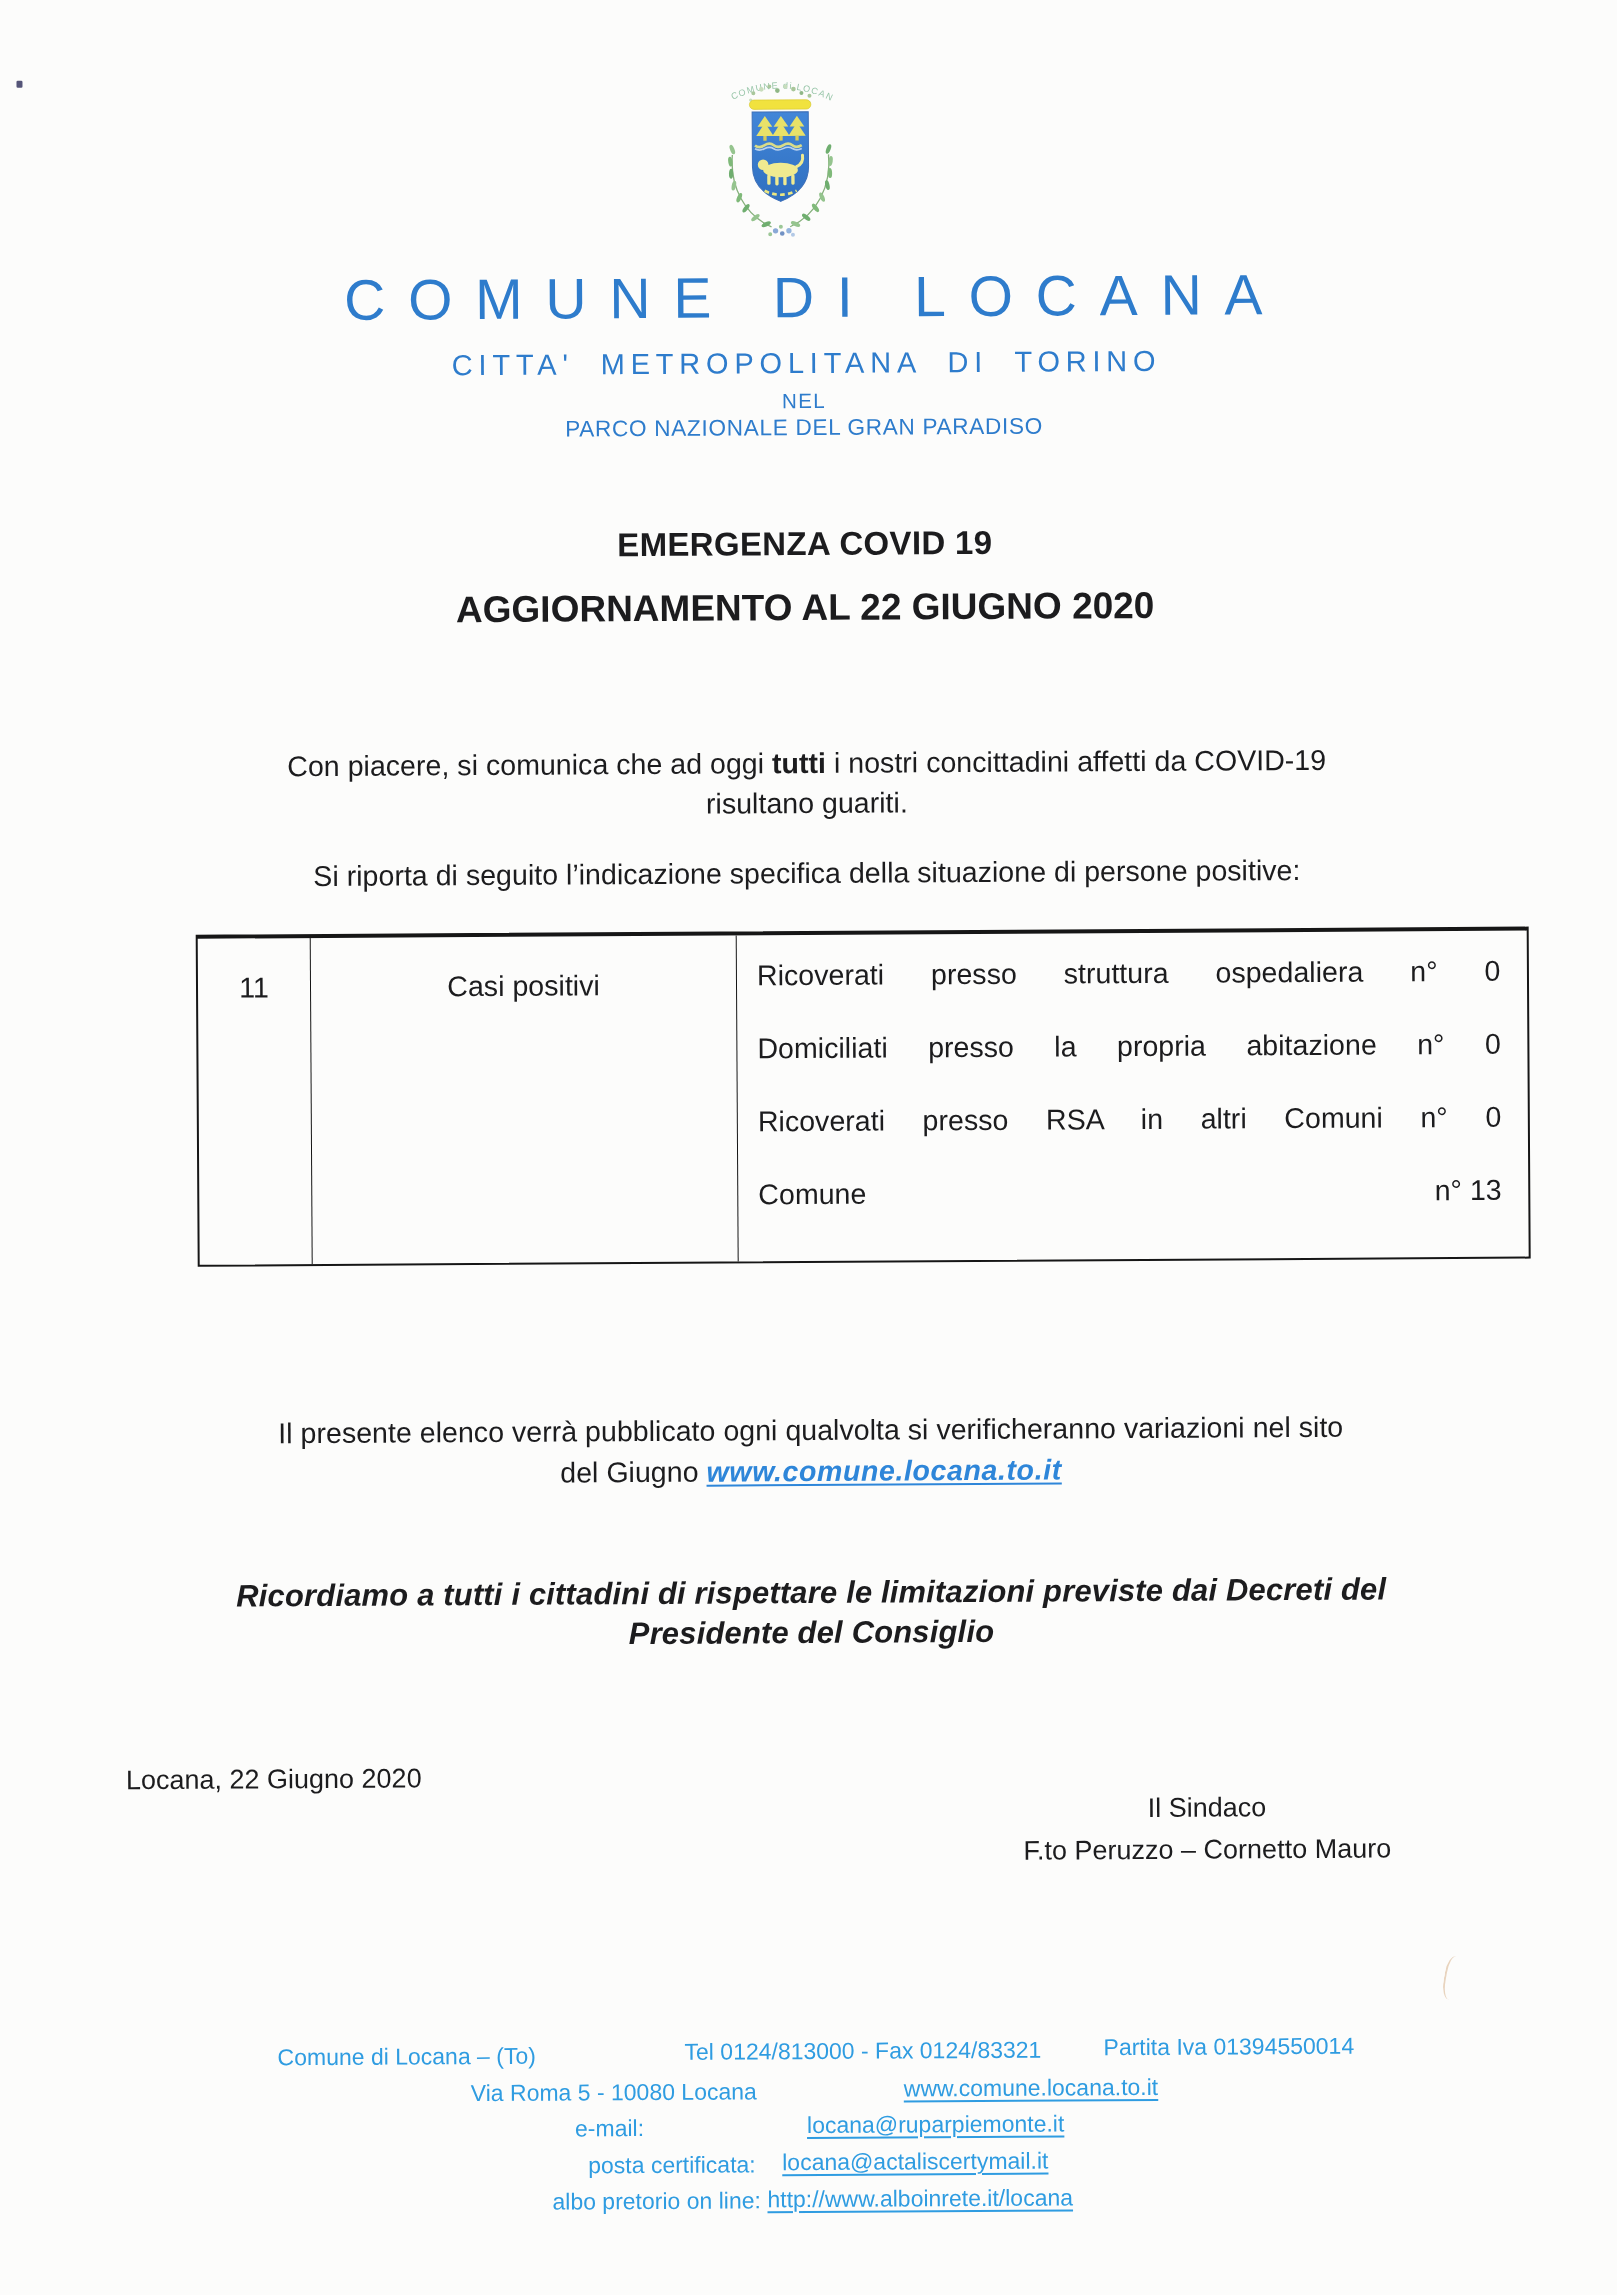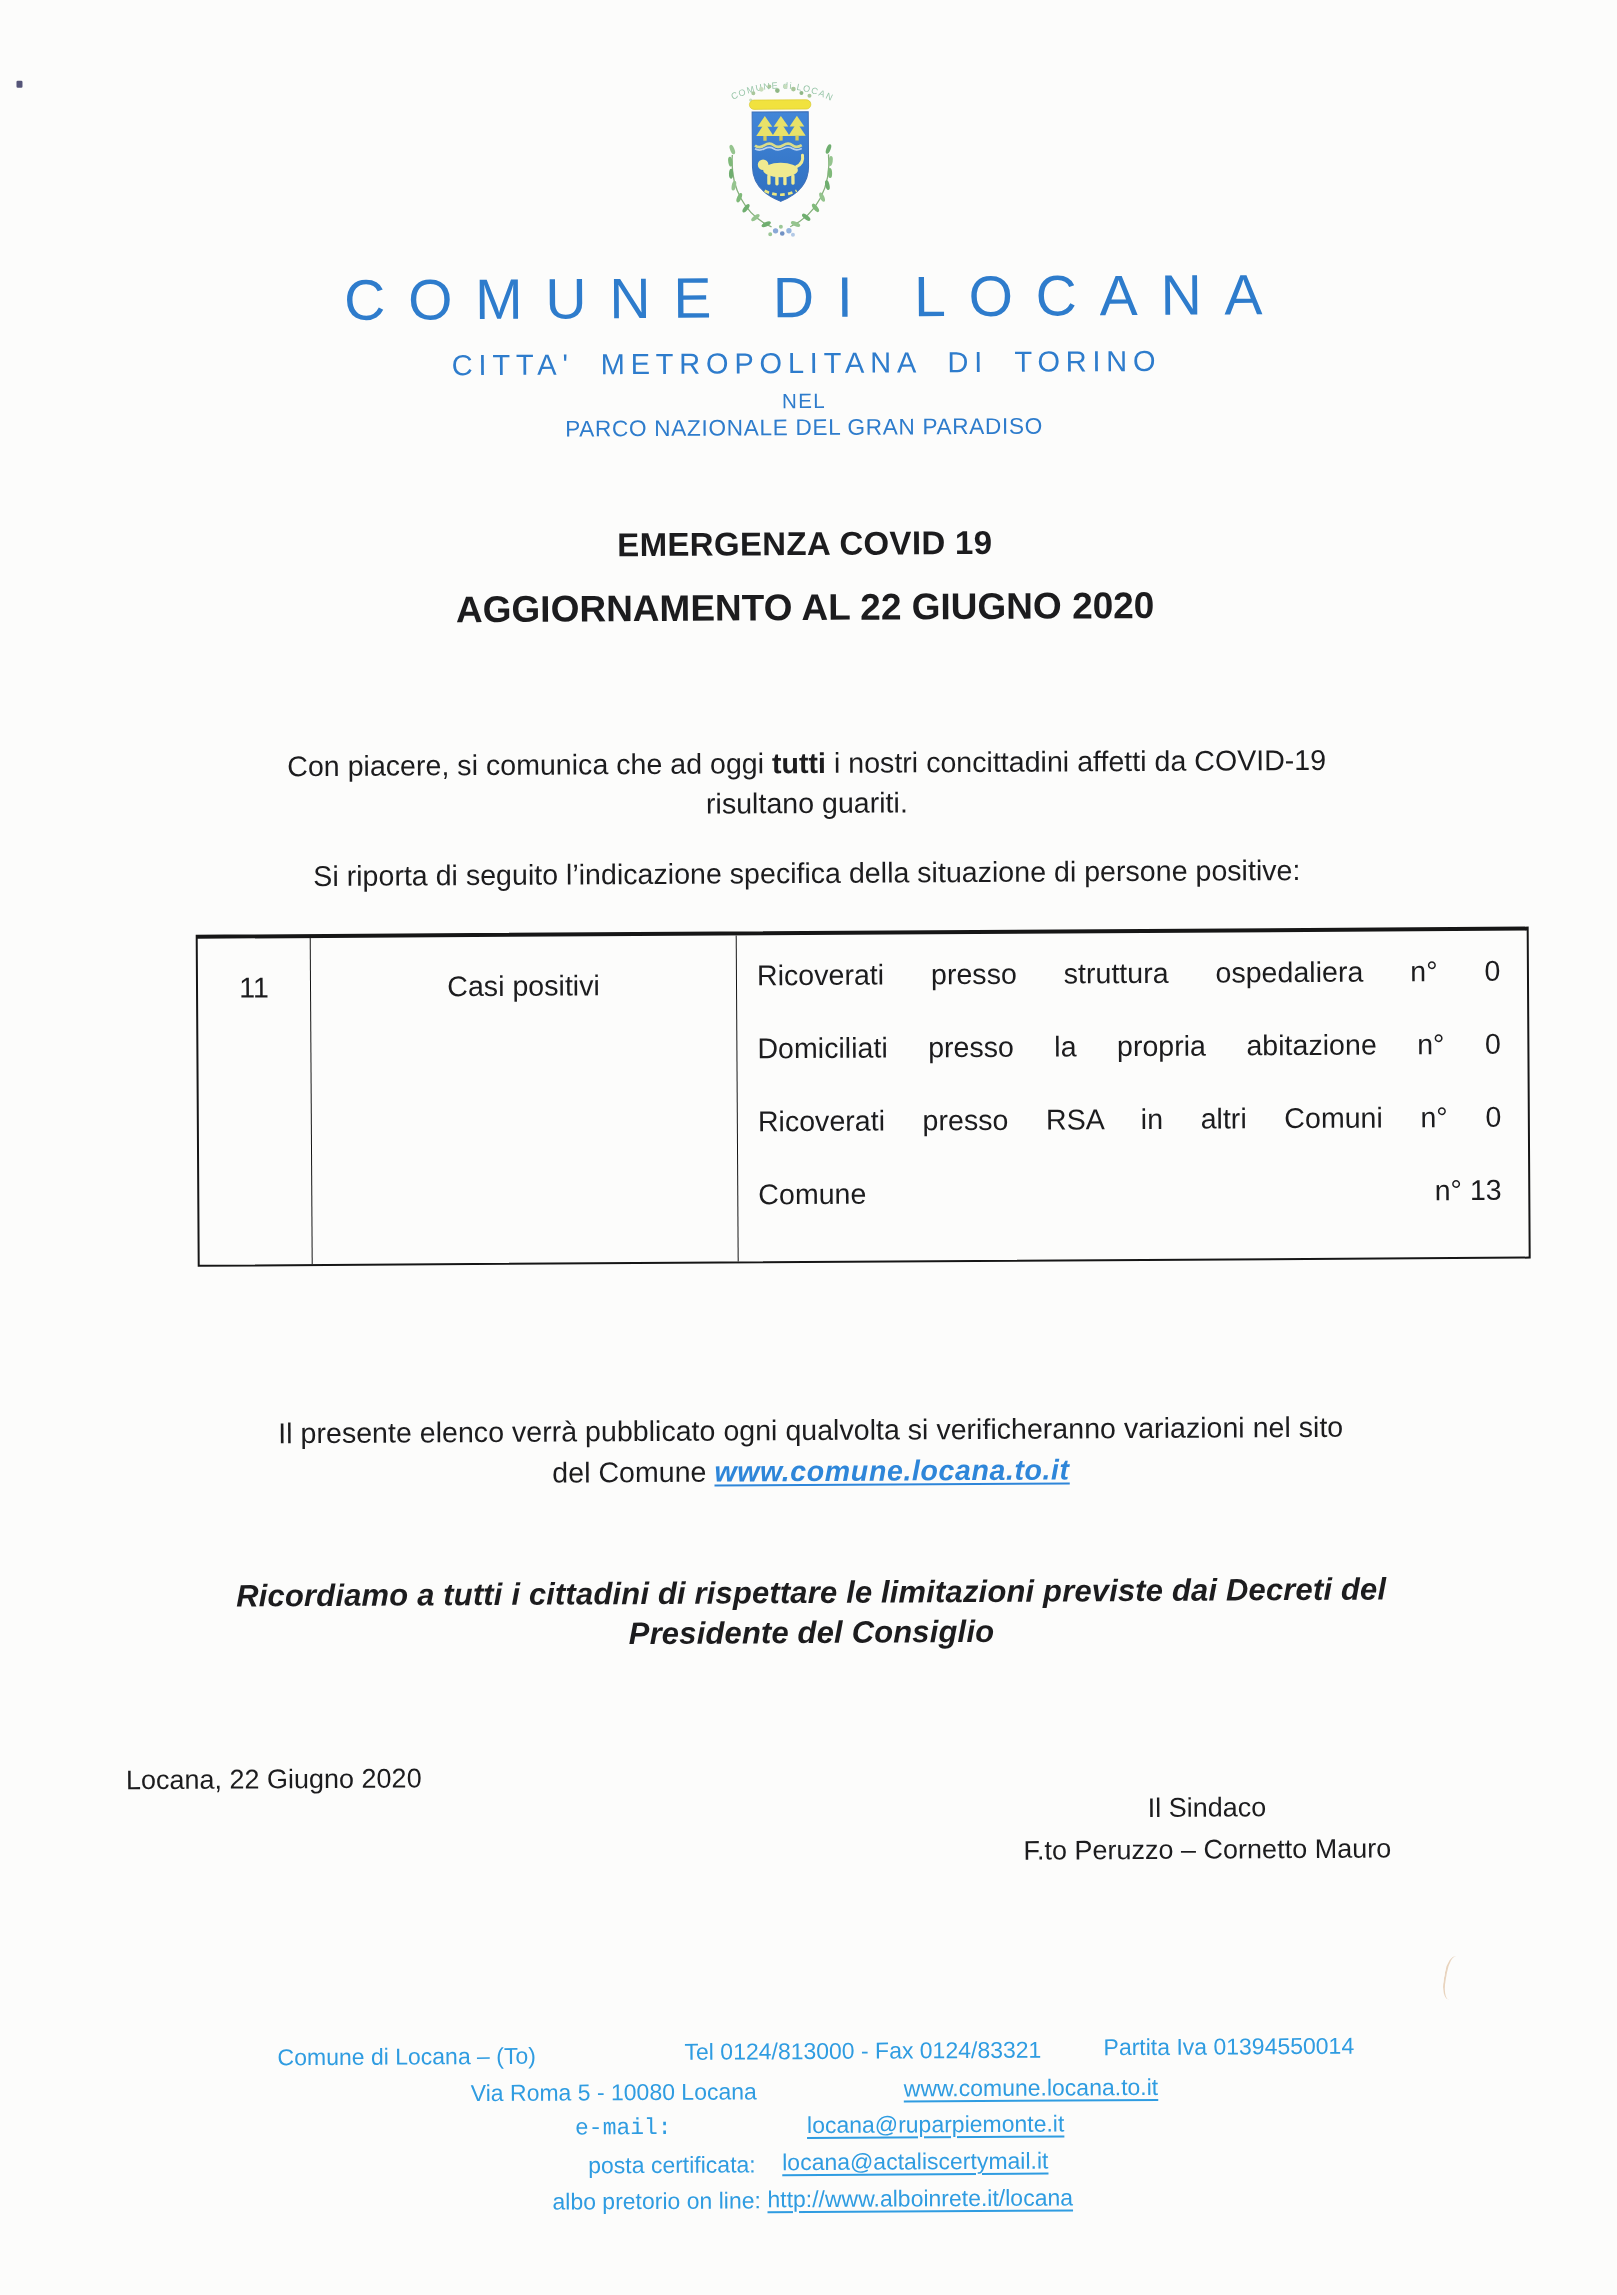--- a/index.html
+++ b/index.html
@@ -74,21 +74,21 @@
   .footer-item{position:absolute;color:var(--footer-blue);font-size:23px;white-space:nowrap;}
   .footer-link{
     color:var(--footer-blue);text-decoration:underline;
     text-decoration-thickness:1.7px;text-underline-offset:4px;cursor:pointer;
   }
   .f1a{left:272px;top:2041px;}
   .f1b{left:679px;top:2038px;}
   .f1c{left:1098px;top:2036px;}
   .f2a{left:465px;top:2078px;}
   .f2b{left:898px;top:2076px;}
-  .f3a{left:569px;top:2114px;font-family:Liberation Mono, monospace;}
+  .f3a{left:569px;top:2114px;}
   .f3b{left:801px;top:2112px;}
   .f4a{left:582px;top:2151px;}
   .f4b{left:776px;top:2149px;}
   .f5a{left:546px;top:2187px;}
   .f5b{left:761px;top:2186px;}
 </style>
 </head>
 <body>
 
 <div class="sheet">
@@ -213,21 +213,21 @@
       <div class="jline">Ricoverati presso RSA in altri Comuni n° 0</div>
       <div class="gline">
         <span>Comune</span>
         <span>n° 13</span>
       </div>
     </div>
   </div>
 
   <div class="publish">
     <div>Il presente elenco verrà pubblicato ogni qualvolta si verificheranno variazioni nel sito</div>
-    <div><span>del Comune </span><span class="doc-link">www.comune.locana.to.it</span></div>
+    <div><span>del Giugno </span><span class="doc-link">www.comune.locana.to.it</span></div>
   </div>
 
   <div class="reminder">
     <div>Ricordiamo a tutti i cittadini di rispettare le limitazioni previste dai Decreti del</div>
     <div>Presidente del Consiglio</div>
   </div>
 
   <div class="place-date">Locana, 22 Giugno 2020</div>
   <div class="signature">
     <div>Il Sindaco</div>

